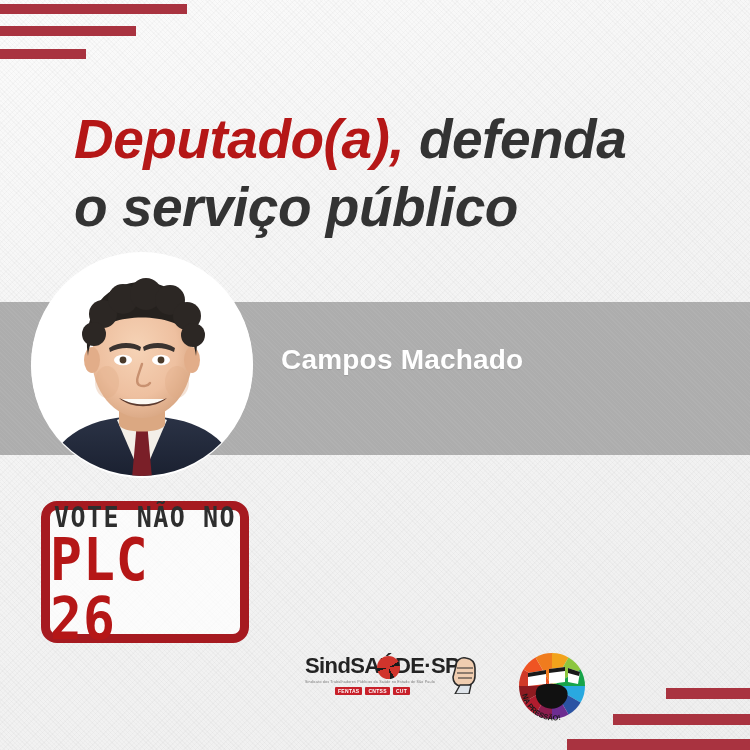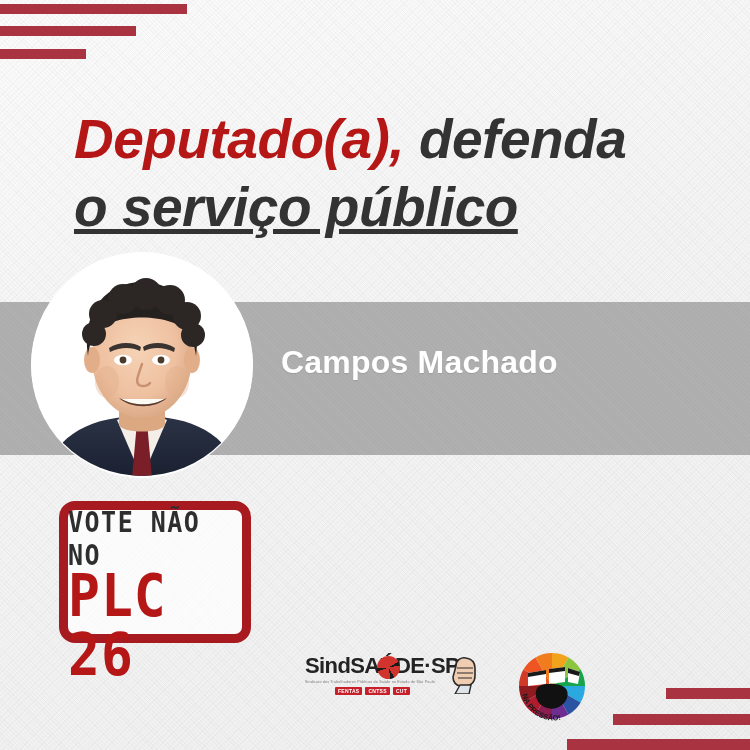--- a/index.html
+++ b/index.html
@@ -29,21 +29,21 @@
   
   .headline{
     position:absolute;left:74px;top:92px;width:660px;
     font-style:italic;font-weight:bold;
     font-size:55px;line-height:1.30;
     letter-spacing:-0.5px;
     color:#333333;
     margin-top:12px;
   }
   .headline .red{color:#b51717;}
-  .headline .l2{display:block;margin-top:-4px;text-decoration:underline;}
+  .headline .l2{display:block;margin-top:-4px;}
 
   
   .band{
     position:absolute;left:0;top:302px;width:750px;height:153px;
     background:#adadad;
   }
   .band-texture{
     position:absolute;inset:0;
     background:repeating-linear-gradient(45deg, rgba(255,255,255,0.05) 0px, rgba(255,255,255,0.05) 1px, rgba(0,0,0,0) 1px, rgba(0,0,0,0) 3px);
   }
@@ -52,32 +52,32 @@
   .avatar{
     position:absolute;left:31px;top:252px;width:222px;height:226px;
     border-radius:50%;overflow:hidden;background:#ffffff;
   }
   .avatar svg{display:block;width:100%;height:100%;}
 
   
   .cand{
     position:absolute;left:281px;top:341px;width:460px;
     color:#ffffff;font-weight:bold;
-    font-size:32px;line-height:1.37;
+    font-size:28px;line-height:1.37;
     letter-spacing:0.2px;
     text-shadow:0 1px 1px rgba(0,0,0,0.10);
   }
   .cand .l2{display:block;}
 
   
   .votebox{
-    position:absolute;left:59px;top:501px;width:192px;height:142px;
+    position:absolute;left:41px;top:501px;width:208px;height:142px;
     border:9px solid #a61a20;border-radius:16px;background:rgba(255,255,255,0.72);
     box-sizing:border-box;
-    display:flex;flex-direction:column;align-items:center;justify-content:flex-start;
+    display:flex;flex-direction:column;align-items:center;justify-content:center;
   }
   .vote-top{
     font-weight:bold;font-size:25px;letter-spacing:1.5px;color:#2e2e2e;
     transform:scaleY(1.12);
     font-family:"DejaVu Sans Mono", monospace;
   }
   .vote-big{
     font-weight:bold;font-size:53px;letter-spacing:1px;color:#b51717;
     line-height:1.0;margin-top:4px;
     transform:scaleY(1.1);

